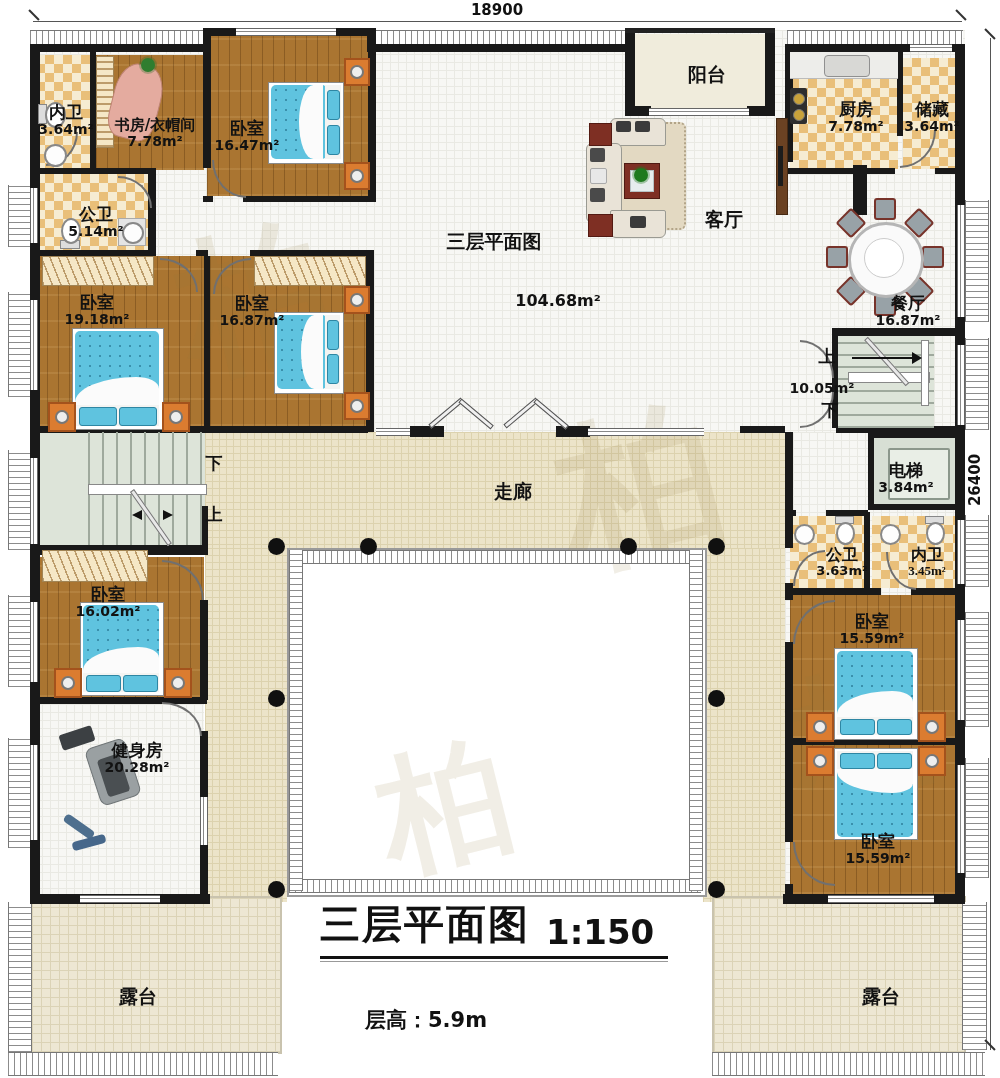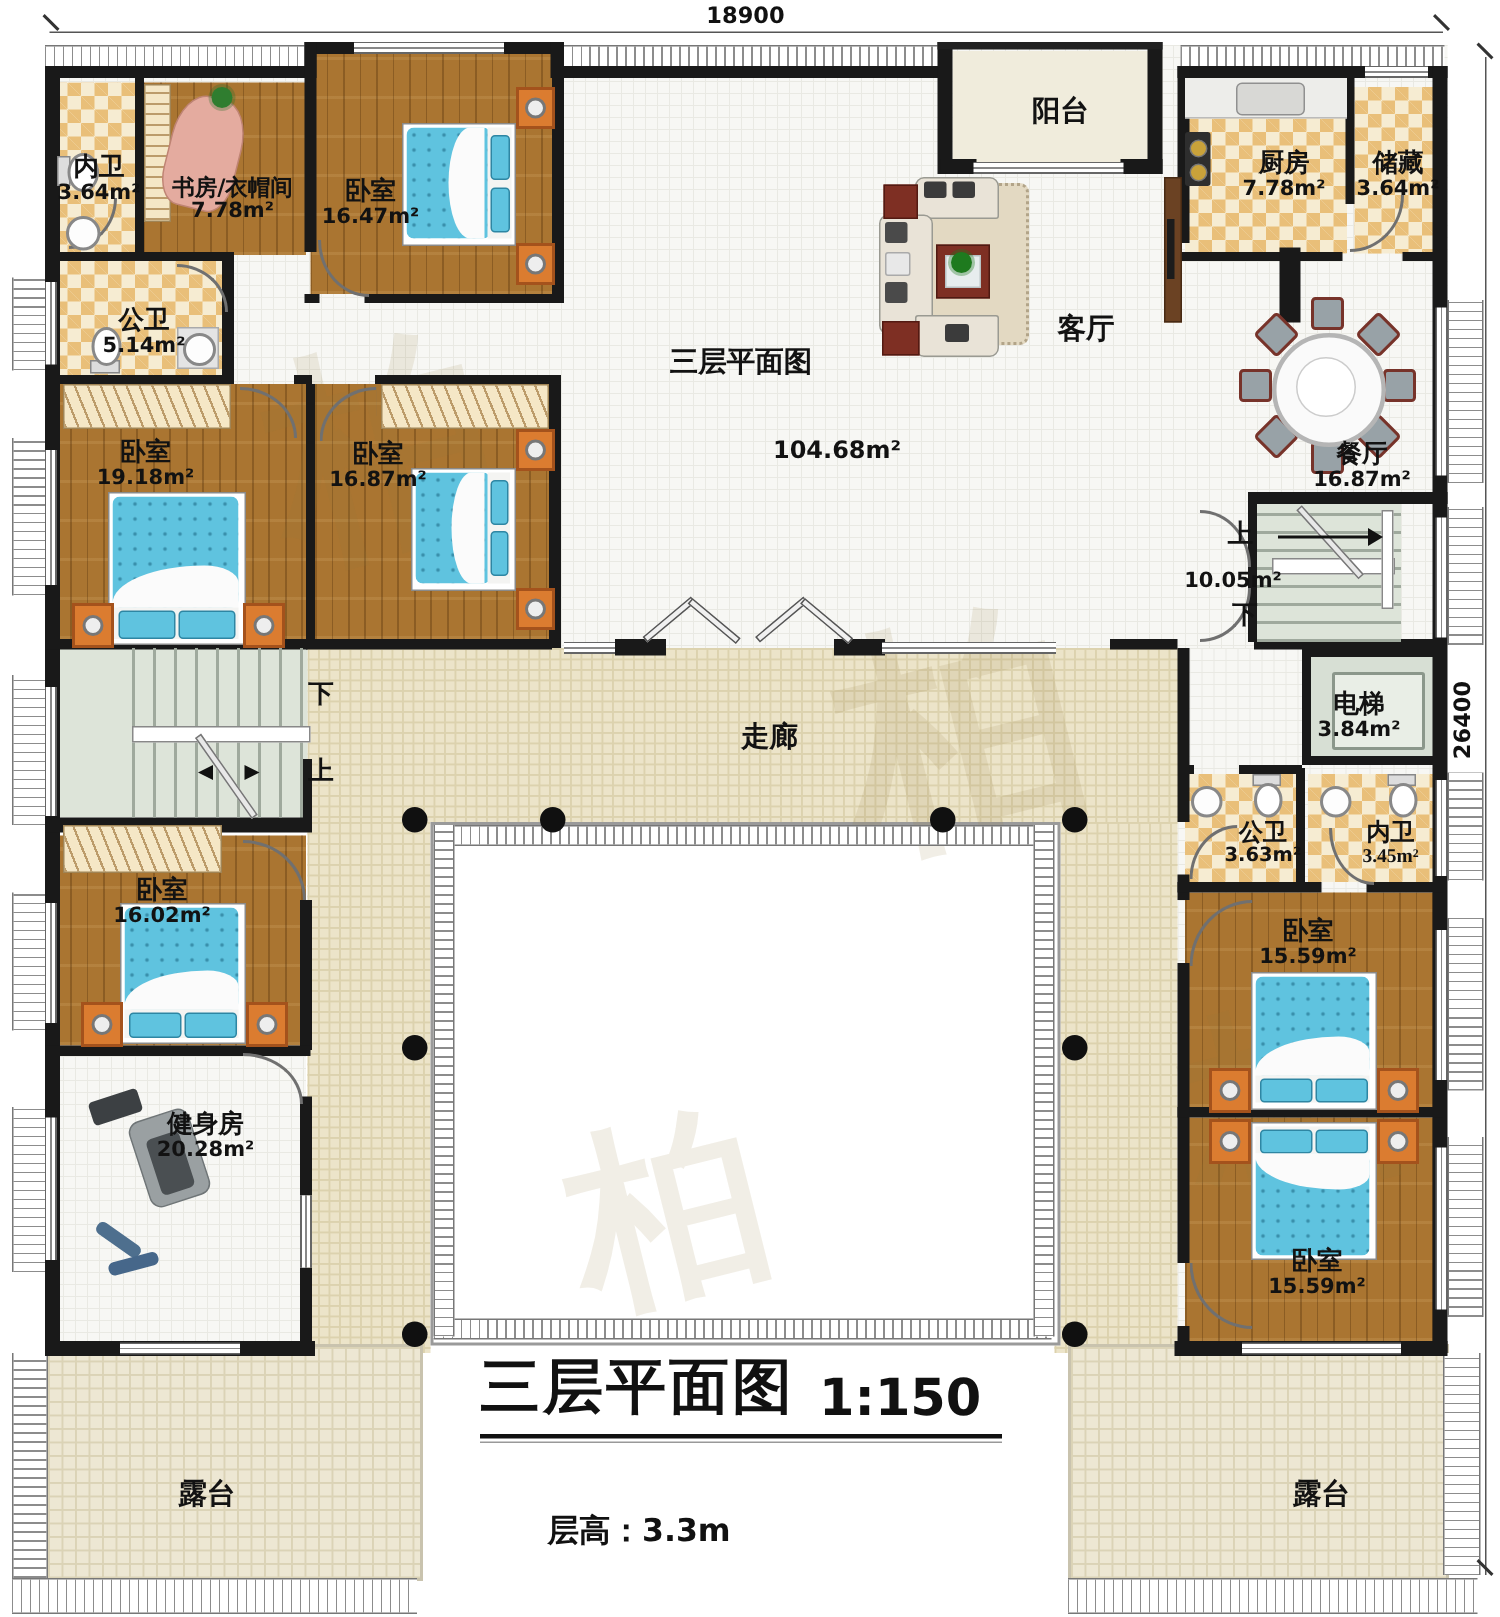--- a/index.html
+++ b/index.html
@@ -481,16 +481,16 @@
   <div class="tick" style="left:983px;top:1044px;"></div>
   <div class="dimtxt" style="left:975px;top:480px;transform:translate(-50%,-50%) rotate(-90deg);">26400</div>
 
   <div class="abs" style="left:320px;top:898px;width:360px;height:54px;display:flex;align-items:flex-end;">
     <span style="font-size:40px;font-weight:bold;color:#111;letter-spacing:2px;">三层平面图</span>
     <span style="font-size:34px;font-weight:bold;color:#111;margin-left:16px;">1:150</span>
   </div>
   <div class="abs" style="left:320px;top:956px;width:348px;height:3px;background:#111;"></div>
   <div class="abs" style="left:320px;top:961px;width:348px;height:1px;background:#999;"></div>
   <div class="abs" style="left:365px;top:1006px;font-size:21px;font-weight:bold;color:#111;">
-    <span>层高：</span><span>3.3m</span>
+    <span>层高：</span><span>5.9m</span>
   </div>
 
 </div>
 
 </body></html>

